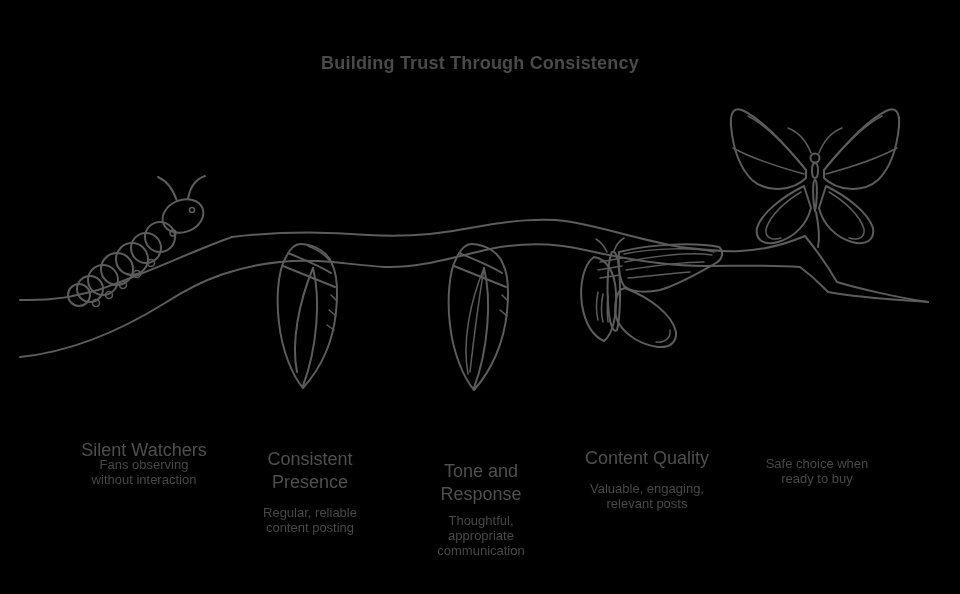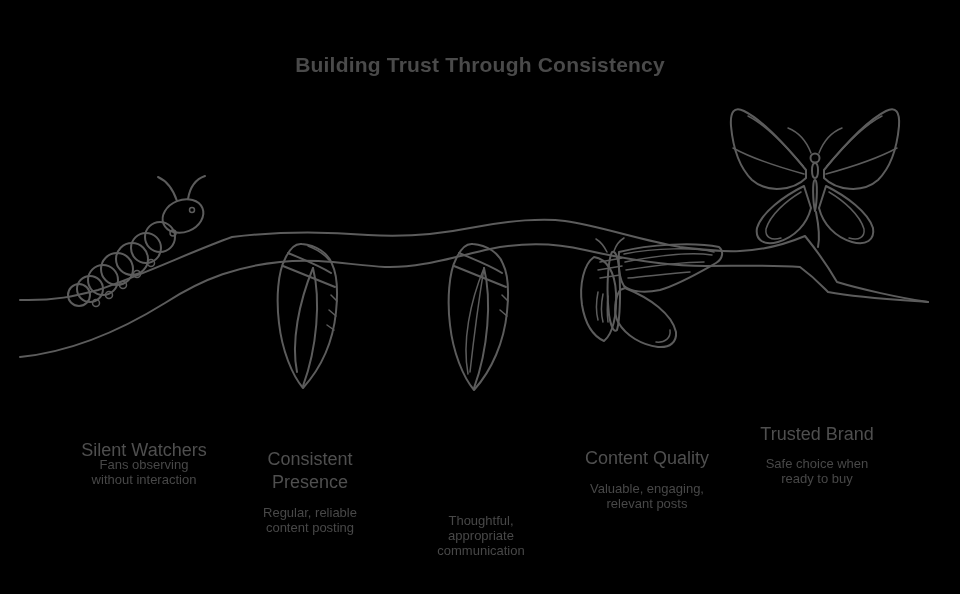--- a/index.html
+++ b/index.html
@@ -6,21 +6,21 @@
   .canvas{
     position:relative;
     width:960px;height:594px;
     background:var(--background,#000);
     overflow:hidden;
     font-family:"Liberation Sans","DejaVu Sans",sans-serif;
   }
   .title{
     position:absolute;left:0;top:53px;width:960px;
     margin:0;text-align:center;
-    font-size:21px;font-weight:700;letter-spacing:.2px;
+    font-size:18px;font-weight:700;letter-spacing:.2px;
     color:var(--title-text,#4a4a4a);
   }
   .art{position:absolute;left:0;top:0;}
   .art path,.art circle,.art ellipse{
     fill:none;stroke:var(--line-art,#5c5c5c);
     stroke-width:2;stroke-linecap:round;stroke-linejoin:round;
   }
   .art .thin{stroke-width:1.5;}
   .stage-label,.stage-desc{
     position:absolute;transform:translateX(-50%);
@@ -161,25 +161,26 @@
 
   <div class="stage-label s1l">Silent Watchers</div>
   <div class="stage-desc  s1d">Fans observing
 without interaction</div>
 
   <div class="stage-label s2l">Consistent
 Presence</div>
   <div class="stage-desc  s2d">Regular, reliable
 content posting</div>
 
+  <div class="stage-label s3l">Tone and
+Response</div>
   <div class="stage-desc  s3d">Thoughtful,
 appropriate
 communication</div>
 
   <div class="stage-label s4l">Content Quality</div>
   <div class="stage-desc  s4d">Valuable, engaging,
 relevant posts</div>
 
-  <div class="stage-label s5l">Trusted Brand</div>
   <div class="stage-desc  s5d">Safe choice when
 ready to buy</div>
 
 </div>
 
 </body></html>

